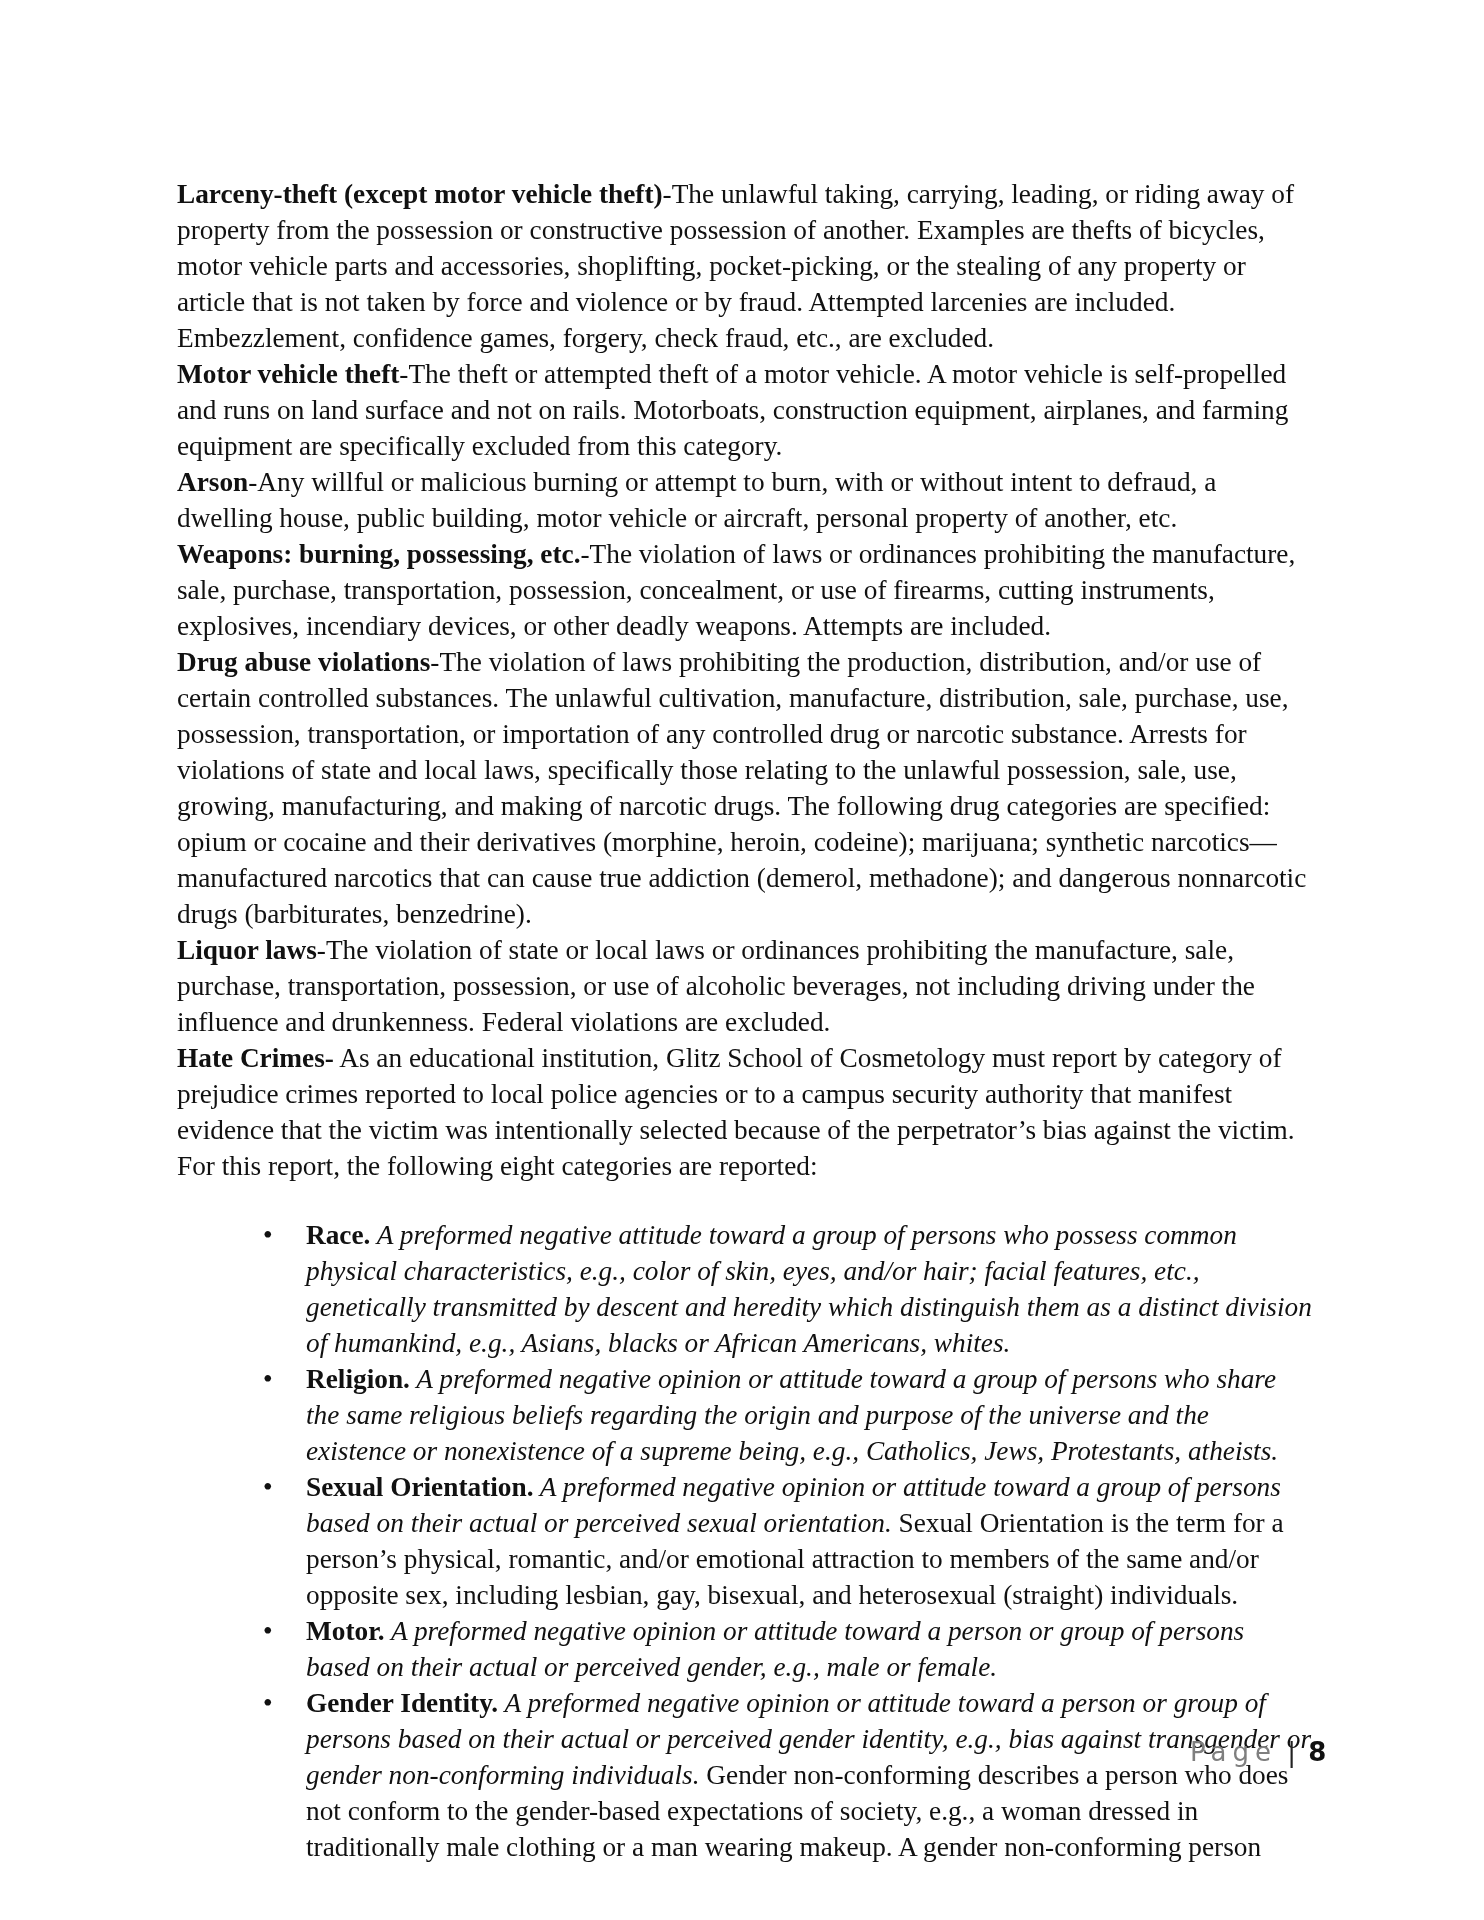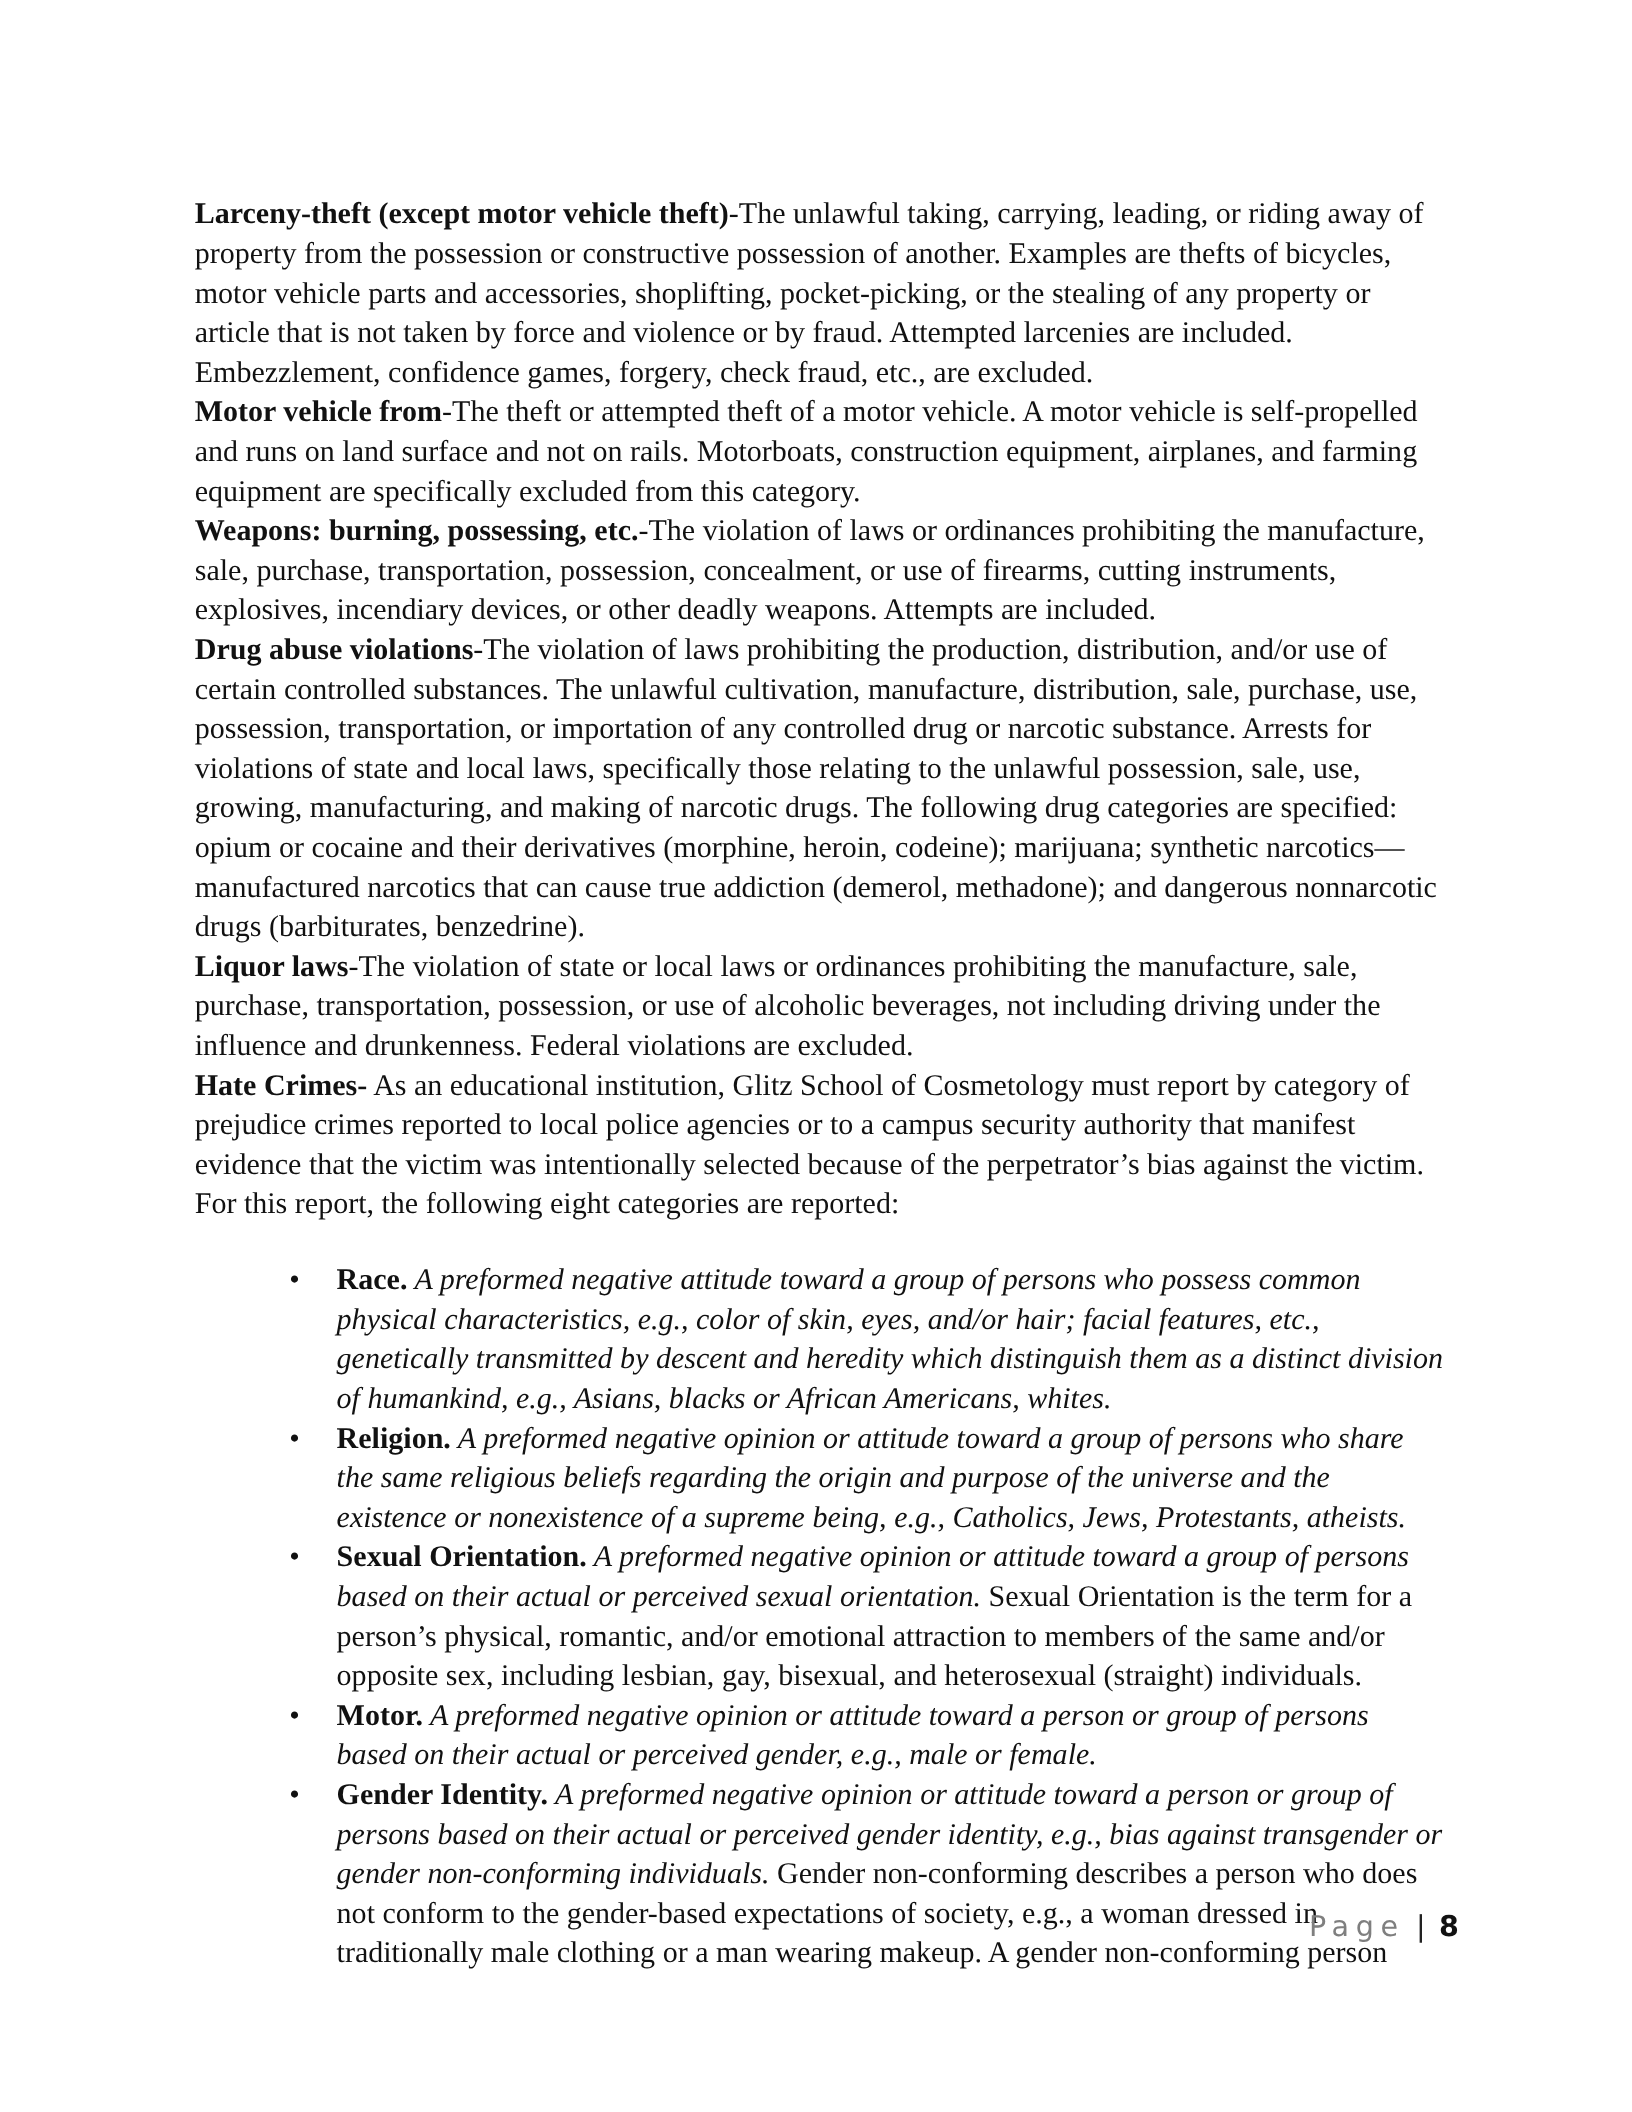--- a/index.html
+++ b/index.html
@@ -21,21 +21,22 @@
   }
   .footer .pg { color: #7f7f7f; letter-spacing: 6px; }
   .footer .sep { color: #222; margin: 0 4px 0 2px; }
   .footer .num { color: #111; font-weight: bold; }
 </style>
 </head>
 <body>
 
 <div class="page">
   <p class="para"><span class="term">Larceny-theft (except motor vehicle theft)</span><span>-The unlawful taking, carrying, leading, or riding away of property from the possession or constructive possession of another. Examples are thefts of bicycles, motor vehicle parts and accessories, shoplifting, pocket-picking, or the stealing of any property or article that is not taken by force and violence or by fraud. Attempted larcenies are included. Embezzlement, confidence games, forgery, check fraud, etc., are excluded.</span></p>
-  <p class="para"><span class="term">Motor vehicle from</span><span>-The theft or attempted theft of a motor vehicle. A motor vehicle is self-propelled and runs on land surface and not on rails. Motorboats, construction equipment, airplanes, and farming equipment are specifically excluded from this category.</span></p>
+  <p class="para"><span class="term">Motor vehicle theft</span><span>-The theft or attempted theft of a motor vehicle. A motor vehicle is self-propelled and runs on land surface and not on rails. Motorboats, construction equipment, airplanes, and farming equipment are specifically excluded from this category.</span></p>
+  <p class="para"><span class="term">Arson</span><span>-Any willful or malicious burning or attempt to burn, with or without intent to defraud, a dwelling house, public building, motor vehicle or aircraft, personal property of another, etc.</span></p>
   <p class="para"><span class="term">Weapons: burning, possessing, etc.</span><span>-The violation of laws or ordinances prohibiting the manufacture, sale, purchase, transportation, possession, concealment, or use of firearms, cutting instruments, explosives, incendiary devices, or other deadly weapons. Attempts are included.</span></p>
   <p class="para"><span class="term">Drug abuse violations</span><span>-The violation of laws prohibiting the production, distribution, and/or use of certain controlled substances. The unlawful cultivation, manufacture, distribution, sale, purchase, use, possession, transportation, or importation of any controlled drug or narcotic substance. Arrests for violations of state and local laws, specifically those relating to the unlawful possession, sale, use, growing, manufacturing, and making of narcotic drugs. The following drug categories are specified: opium or cocaine and their derivatives (morphine, heroin, codeine); marijuana; synthetic narcotics—manufactured narcotics that can cause true addiction (demerol, methadone); and dangerous nonnarcotic drugs (barbiturates, benzedrine).</span></p>
   <p class="para"><span class="term">Liquor laws</span><span>-The violation of state or local laws or ordinances prohibiting the manufacture, sale, purchase, transportation, possession, or use of alcoholic beverages, not including driving under the influence and drunkenness. Federal violations are excluded.</span></p>
   <p class="para"><span class="term">Hate Crimes-</span><span> As an educational institution, Glitz School of Cosmetology must report by category of prejudice crimes reported to local police agencies or to a campus security authority that manifest evidence that the victim was intentionally selected because of the perpetrator’s bias against the victim. For this report, the following eight categories are reported:</span></p>
 
   <ul class="list">
     <li><span class="bullet">•</span><span class="term">Race.</span><span class="it"> A preformed negative attitude toward a group of persons who possess common physical characteristics, e.g., color of skin, eyes, and/or hair; facial features, etc., genetically transmitted by descent and heredity which distinguish them as a distinct division of humankind, e.g., Asians, blacks or African Americans, whites.</span><span></span></li>
     <li><span class="bullet">•</span><span class="term">Religion.</span><span class="it"> A preformed negative opinion or attitude toward a group of persons who share the same religious beliefs regarding the origin and purpose of the universe and the existence or nonexistence of a supreme being, e.g., Catholics, Jews, Protestants, atheists.</span><span></span></li>
     <li><span class="bullet">•</span><span class="term">Sexual Orientation.</span><span class="it"> A preformed negative opinion or attitude toward a group of persons based on their actual or perceived sexual orientation.</span><span> Sexual Orientation is the term for a person’s physical, romantic, and/or emotional attraction to members of the same and/or opposite sex, including lesbian, gay, bisexual, and heterosexual (straight) individuals.</span></li>
     <li><span class="bullet">•</span><span class="term">Motor.</span><span class="it"> A preformed negative opinion or attitude toward a person or group of persons based on their actual or perceived gender, e.g., male or female.</span><span></span></li>

